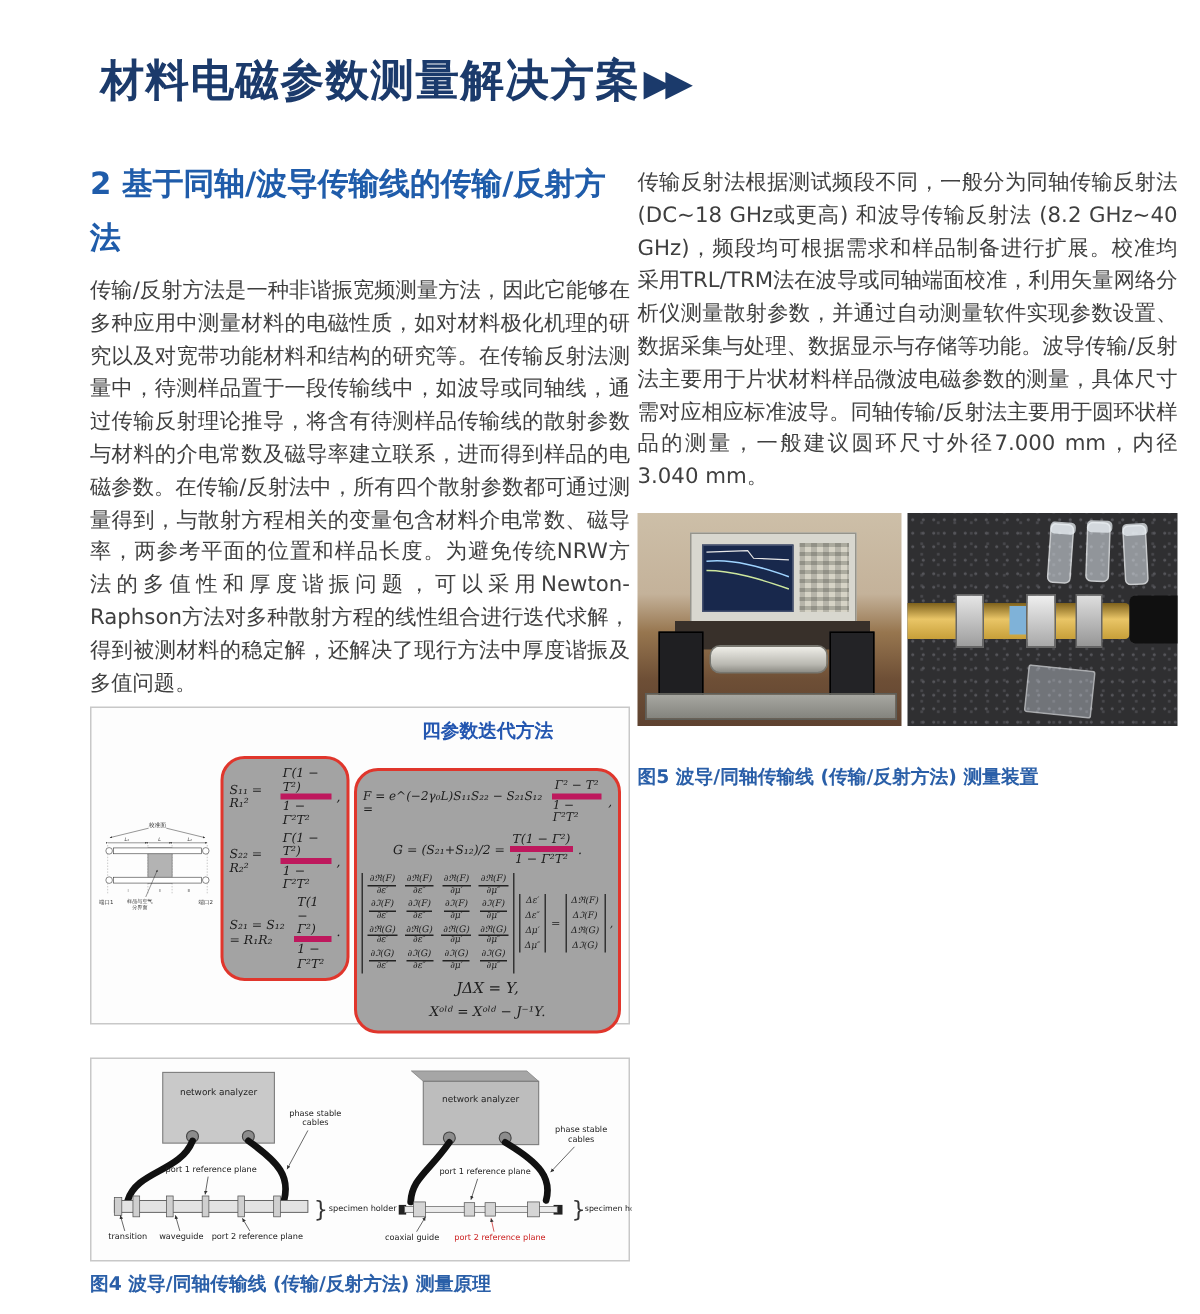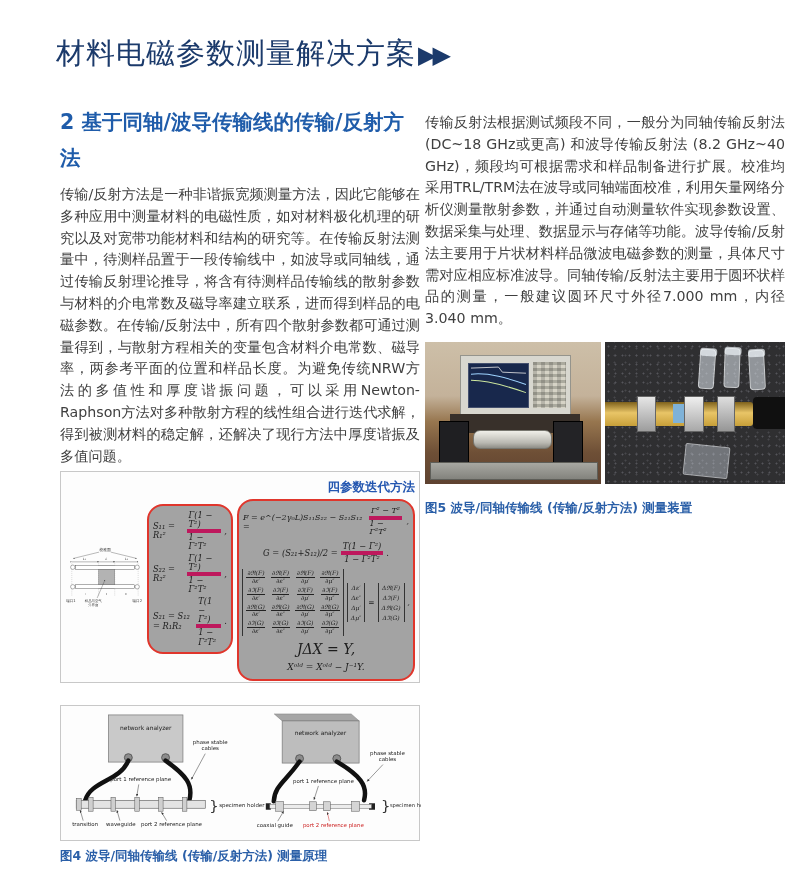--- a/index.html
+++ b/index.html
@@ -1,31 +1,31 @@
 <!DOCTYPE html>
 <html><head>
 <meta charset="utf-8">
 <style>
   html,body{margin:0;padding:0;background:#ffffff;}
   .page{position:relative;width:800px;height:876px;background:#ffffff;overflow:hidden;
         font-family:"DejaVu Sans","Liberation Sans",sans-serif;}
-  .doc-title{position:absolute;left:56px;top:34px;font-size:29px;font-weight:normal;
+  .doc-title{position:absolute;left:67px;top:34px;font-size:29px;font-weight:bold;
              color:#1b3a6b;letter-spacing:1px;white-space:nowrap;}
   .doc-title .arrows{font-size:24px;letter-spacing:-4px;margin-left:2px;color:#1b3a6b;}
   .col{position:absolute;width:360px;}
   .col-left{left:60px;top:104px;}
   .col-right{left:425px;top:112px;}
   .sec-heading{font-size:20.5px;font-weight:bold;color:#1f5caa;line-height:36px;margin:0 0 8px 0;}
   .body-text{font-size:14.2px;line-height:21.8px;color:#3f3f3f;text-align:justify;margin:0;}
   .caption{font-size:12.5px;font-weight:bold;color:#2a5fa8;margin-top:9px;}
   
   .figbox3{margin-top:4px;border:1px solid #c8c8c8;background:#fdfdfd;height:212px;
            display:flex;box-sizing:border-box;padding:3px 2px;}
   .f3-left{width:170px;display:flex;flex-direction:row;align-items:center;}
-  .f3-right{flex:1;display:flex;flex-direction:column;align-items:flex-end;padding:2px 2px 0 2px;}
+  .f3-right{flex:1;display:flex;flex-direction:column;align-items:center;padding:2px 2px 0 2px;gap:13px;}
   .iter-title{font-size:12.5px;font-weight:bold;color:#2356b0;margin:2px 0 3px 0;}
   .redbox{border:2px solid #e0362c;border-radius:16px;background:#a3a3a3;}
   .redbox-s{width:150px;padding:3px 4px;margin-top:3px;}
   .redbox-big{width:178px;flex:1;padding:3px 4px 4px 4px;box-sizing:border-box;
               display:flex;flex-direction:column;justify-content:space-around;align-items:center;}
   .eq{font-family:"DejaVu Serif","Liberation Serif",serif;font-style:italic;color:#1c1c1c;
       display:flex;align-items:center;justify-content:center;gap:3px;font-size:8.3px;
       margin:2.5px 0;line-height:1.15;}
   .frac{display:inline-flex;flex-direction:column;align-items:center;line-height:1.1;}
   .frac .fn{border-bottom:4px solid #be185d;padding:0 2px;}
@@ -257,21 +257,21 @@
             <div class="br">
                 <div class="vcol">
               <span>Δℜ(F)</span>
               <span>Δℑ(F)</span>
               <span>Δℜ(G)</span>
               <span>Δℑ(G)</span>
             </div>
               </div>
             <span class="eqsym">,</span>
           </div>
-          <div class="eq" style="font-size:14px">JΔX = Y,</div>
+          <div class="eq" style="font-size:10px">JΔX = Y,</div>
           <div class="eq" style="font-size:9px">Xᵒˡᵈ = Xᵒˡᵈ − J⁻¹Y.</div>
         </div>
       </div>
     </div>
 
     <div class="figbox4">
       <svg width="360" height="134" viewBox="0 0 724 270">
         <defs>
           <marker id="ah4" markerWidth="7" markerHeight="7" refX="5" refY="2.5" orient="auto">
             <path d="M0,0 L5,2.5 L0,5 z" fill="#333"></path>
@@ -362,16 +362,16 @@
         <div class="pr-band"></div>
         <div class="pr-conn2"></div>
         <div class="pr-conn3"></div>
         <div class="pr-black"></div>
         <div class="pr-vial pr-v1"></div>
         <div class="pr-vial pr-v2"></div>
         <div class="pr-vial pr-v3"></div>
         <div class="pr-slab"></div>
       </div>
     </div>
-    <div class="caption" style="margin-top:16px">图5 波导/同轴传输线 (传输/反射方法) 测量装置</div>
+    <div class="caption" style="margin-top:26px">图5 波导/同轴传输线 (传输/反射方法) 测量装置</div>
   </div>
 
 </div>
 
 </body></html>

